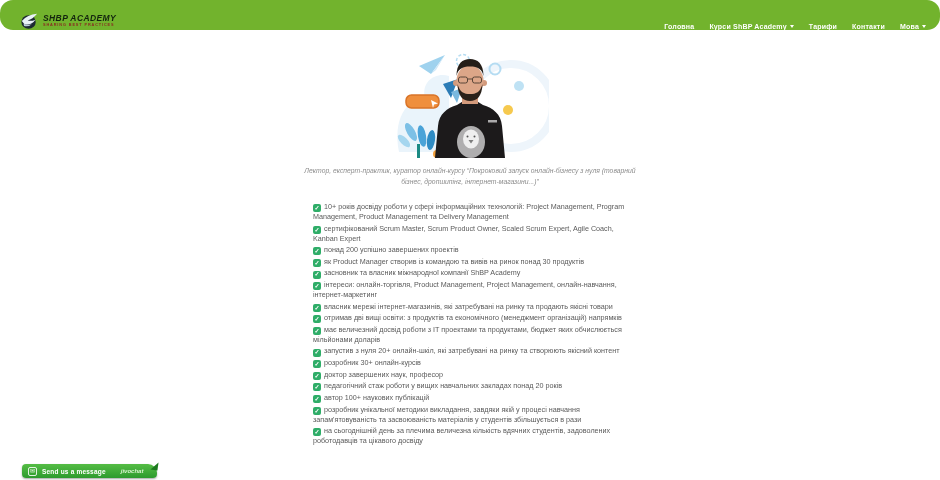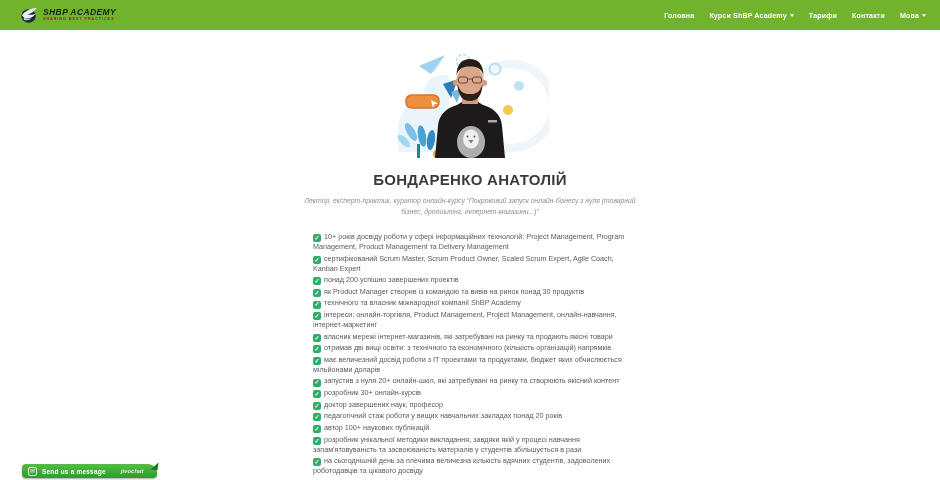--- a/index.html
+++ b/index.html
@@ -1,22 +1,22 @@
 <!DOCTYPE html>
 <html><head>
 <meta charset="utf-8">
 <style>
   * { margin:0; padding:0; box-sizing:border-box; }
   html,body { width:940px; height:480px; overflow:hidden; background:#fff;
               font-family:"Liberation Sans", sans-serif; }
   .page { position:relative; width:940px; height:480px; }
 
   
-  .topbar { height:30px; background:#72b32d; display:flex; align-items:center;
-            justify-content:space-between; padding:0 14px 0 20px; }
+  .topbar { height:30px; background:#72b32d; display:flex; align-items:flex-end;
+            justify-content:space-between; padding:0 14px 0 20px;border-radius:13px; }
   .logo { display:flex; align-items:center; gap:5px; cursor:pointer; }
   .logo-icon svg { display:block; }
   .logo-text { display:flex; flex-direction:column; line-height:1; }
   .logo-title { font-size:8.5px; font-weight:bold; color:#13240e; letter-spacing:.4px; font-style:italic; }
   .logo-tagline { font-size:3.8px; font-weight:bold; color:#8a2a20; letter-spacing:.9px; margin-top:1.5px; }
 
   nav { display:flex; align-items:center; gap:15px; }
   .nav-item { display:flex; align-items:center; gap:3px; color:#ffffff; font-size:7px;
               font-weight:bold; text-decoration:none; cursor:pointer; letter-spacing:.2px; }
   .caret { width:0; height:0; border-left:2.5px solid transparent; border-right:2.5px solid transparent;
@@ -124,31 +124,30 @@
             <ellipse cx="80" cy="91" rx="8" ry="9.5" fill="#efefef"></ellipse>
             <polygon points="77.5,92 82.5,92 80,95.5" fill="#7d7d7d"></polygon>
             <circle cx="76.5" cy="88.5" r="1" fill="#555"></circle>
             <circle cx="83.5" cy="88.5" r="1" fill="#555"></circle>
             <rect x="97" y="72" width="9" height="2.5" fill="#e8e8e8" opacity="0.7"></rect>
           </g>
         </g>
       </svg>
     </div>
 
-    <h1>БОНДАРЕНКО АНАТОЛІЙ</h1>
     <p class="subtitle">Лектор, експерт-практик, куратор онлайн-курсу “Покроковий запуск онлайн-бізнесу з нуля (товарний бізнес, дропшипінг, інтернет-магазини...)”</p>
     <ul id="achievements" class="achievements">
         <li><span class="check">✓</span><span>10+ років досвіду роботи у сфері інформаційних технологій: Project Management, Program Management, Product Management та Delivery Management</span></li>
         <li><span class="check">✓</span><span>сертифікований Scrum Master, Scrum Product Owner, Scaled Scrum Expert, Agile Coach, Kanban Expert</span></li>
         <li><span class="check">✓</span><span>понад 200 успішно завершених проектів</span></li>
         <li><span class="check">✓</span><span>як Product Manager створив із командою та вивів на ринок понад 30 продуктів</span></li>
-        <li><span class="check">✓</span><span>технічного та власник міжнародної компанії ShBP Academy</span></li>
+        <li><span class="check">✓</span><span>засновник та власник міжнародної компанії ShBP Academy</span></li>
         <li><span class="check">✓</span><span>інтереси: онлайн-торгівля, Product Management, Project Management, онлайн-навчання, інтернет-маркетинг</span></li>
         <li><span class="check">✓</span><span>власник мережі інтернет-магазинів, які затребувані на ринку та продають якісні товари</span></li>
-        <li><span class="check">✓</span><span>отримав дві вищі освіти: з технічного та економічного (кількість організацій) напрямків</span></li>
+        <li><span class="check">✓</span><span>отримав дві вищі освіти: з продуктів та економічного (менеджмент організацій) напрямків</span></li>
         <li><span class="check">✓</span><span>має величезний досвід роботи з IT проектами та продуктами, бюджет яких обчислюється мільйонами доларів</span></li>
         <li><span class="check">✓</span><span>запустив з нуля 20+ онлайн-шкіл, які затребувані на ринку та створюють якісний контент</span></li>
         <li><span class="check">✓</span><span>розробник 30+ онлайн-курсів</span></li>
         <li><span class="check">✓</span><span>доктор завершених наук, професор</span></li>
         <li><span class="check">✓</span><span>педагогічний стаж роботи у вищих навчальних закладах понад 20 років</span></li>
         <li><span class="check">✓</span><span>автор 100+ наукових публікацій</span></li>
         <li><span class="check">✓</span><span>розробник унікальної методики викладання, завдяки якій у процесі навчання запам'ятовуваність та засвоюваність матеріалів у студентів збільшується в рази</span></li>
         <li><span class="check">✓</span><span>на сьогоднішній день за плечима величезна кількість вдячних студентів, задоволених роботодавців та цікавого досвіду</span></li>
       </ul>
   </main>

